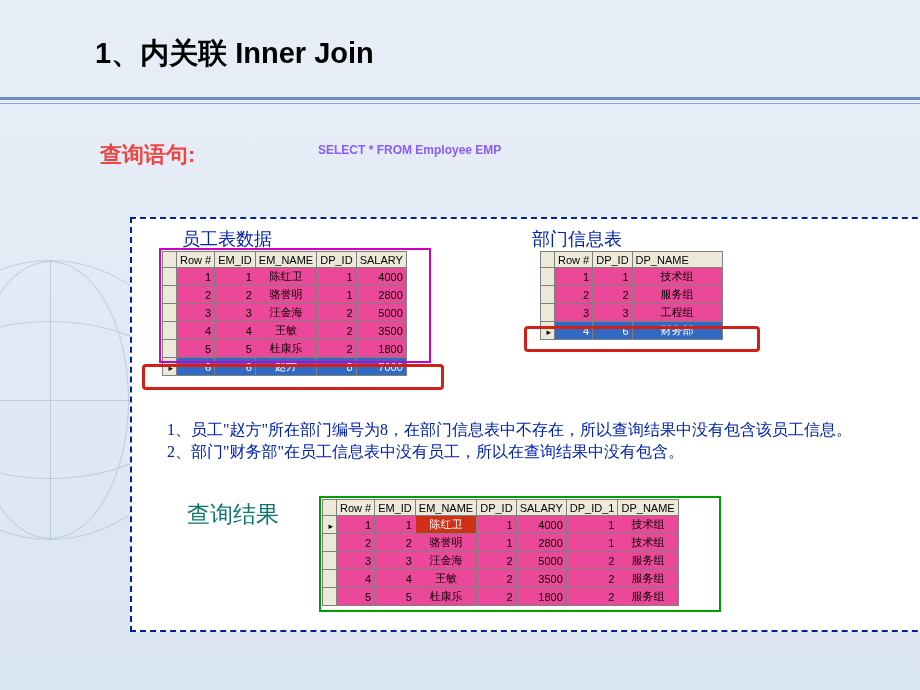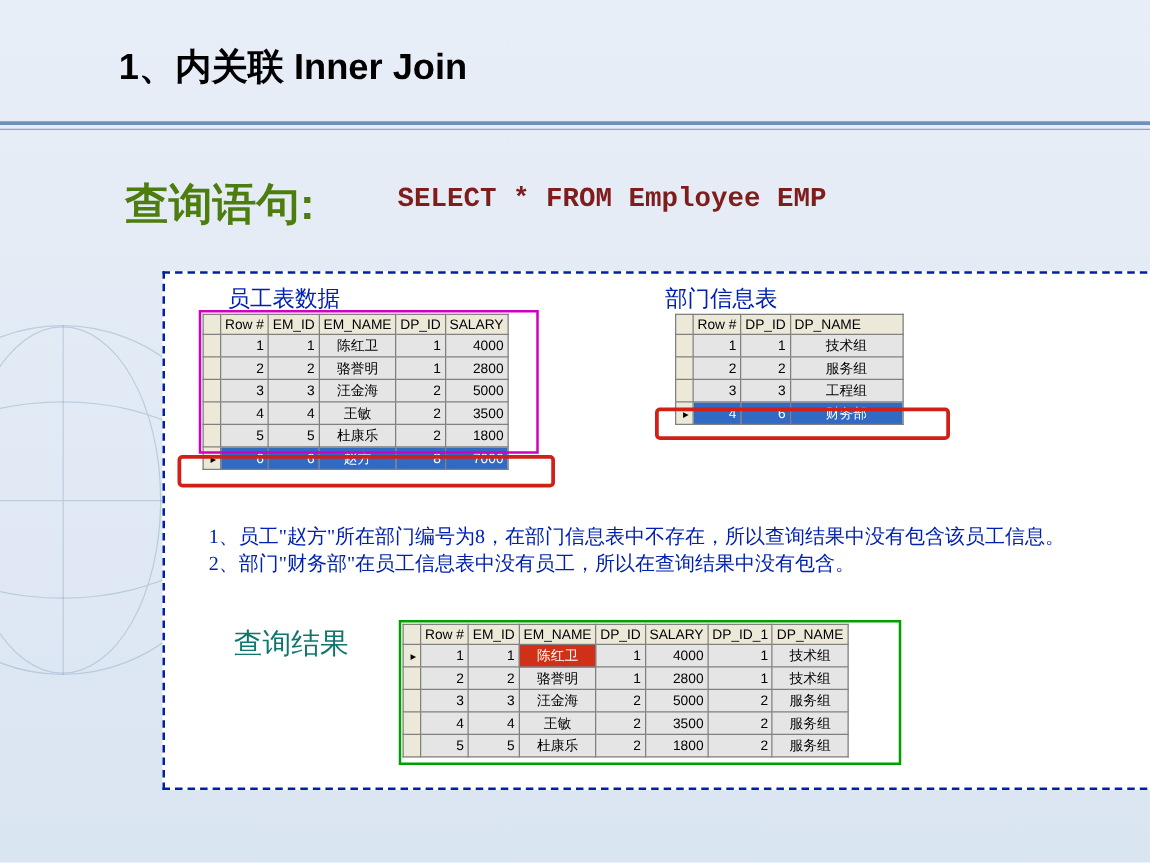--- a/index.html
+++ b/index.html
@@ -49,32 +49,32 @@
     top: 34px;
     font-size: 29px;
     font-weight: bold;
     color: #000;
   }
 
   .query-label {
     position: absolute;
     left: 100px;
     top: 140px;
-    font-size: 35px;
+    font-size: 22px;
     font-weight: bold;
-    color: #4d7c0f;
+    color: #ef4444;
   }
   .sql-block {
     position: absolute;
     left: 318px;
     top: 140px;
-    font-size: 22px;
+    font-size: 12px;
     font-weight: bold;
-    color: #7f1d1d;
-    font-family: Liberation Mono, monospace;
+    color: #8b5cf6;
+    font-family: Liberation Sans, sans-serif;
     line-height: 1.8;
   }
 
   .content-box {
     position: absolute;
     left: 130px;
     top: 217px;
     width: 858px;
     height: 415px;
     border: 2px dashed #0020a0;
@@ -88,21 +88,21 @@
     position:absolute; left: 35px; top: 200px; right: 20px;
     color:#0020b0; font-family: SimSun, serif; font-size:16px; line-height:1.4;
   }
   .result-title{ position:absolute; left: 55px; top: 280px; font-family: SimSun, serif; font-size:23px; color:#0f766e;}
 
   .data-table {
     position: absolute;
     border-collapse: collapse;
     font-family: Arial, SimSun, sans-serif;
     font-size: 11px;
-    background: #e5e5e5;
+    background: #ec4899;
   }
   .data-table th, .data-table td {
     border: 1px solid #808080;
     padding: 1px 3px;
     height: 16px;
     white-space: nowrap;
   }
   .data-table th {
     background: #ece9d8;
     font-weight: normal;

